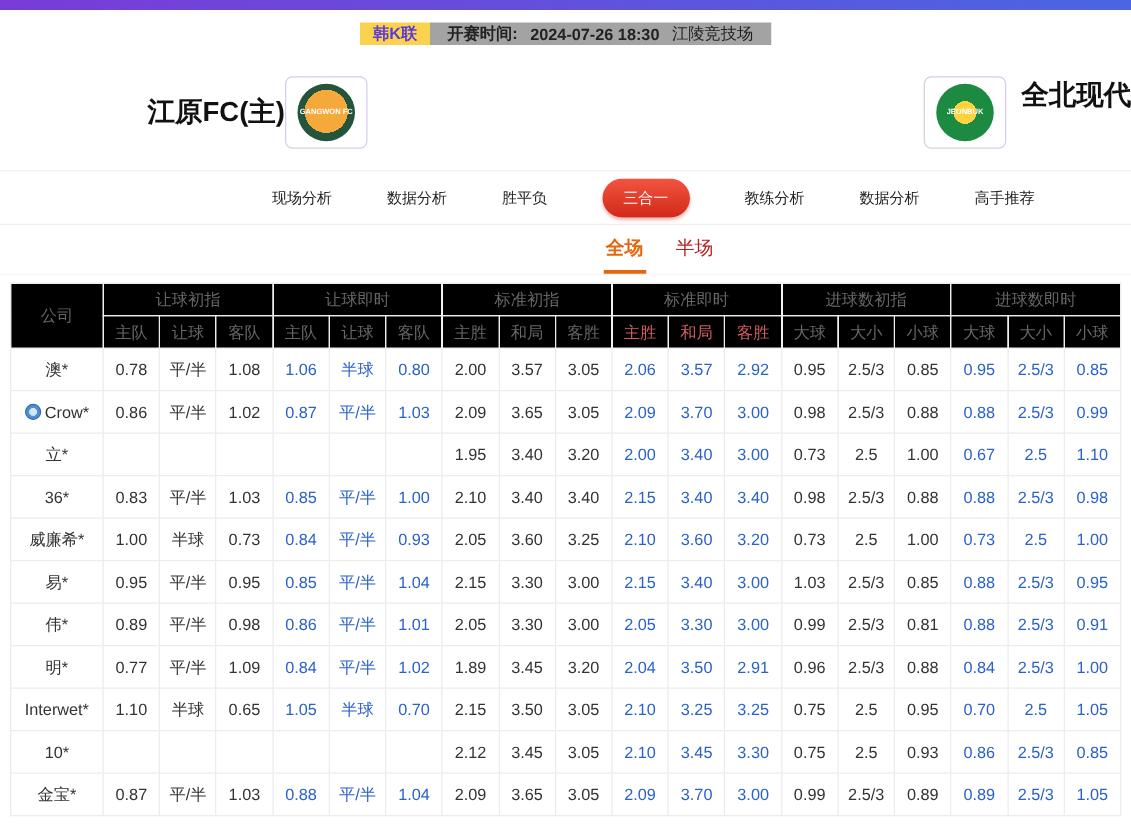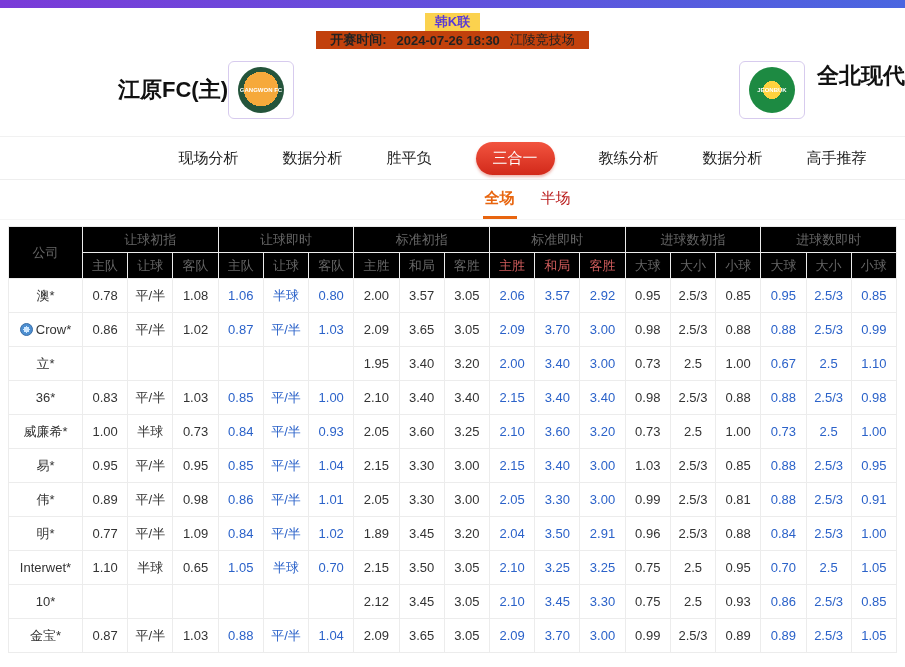--- a/index.html
+++ b/index.html
@@ -5,24 +5,24 @@
   * { box-sizing: border-box; }
   html,body { margin:0; padding:0; }
   body {
     width:905px; height:667px; overflow:hidden;
     background:#fff;
     font-family:"Liberation Sans","DejaVu Sans",sans-serif;
     color:#333;
   }
   .top-strip { height:8px; background:linear-gradient(90deg,#7a3bd8,#4a66e0); }
 
-  .badges-row { display:flex; justify-content:center; align-items:center; margin-top:10px; height:26px;flex-direction:column; }
+  .badges-row { display:flex; justify-content:center; align-items:flex-start; margin-top:10px; height:26px; }
   .league-badge { background:#fbd24e; color:#5b3bd6; font-weight:bold; font-size:13px;
                   display:flex; align-items:center; padding:0 10px; }
-  .kickoff-badge { background:#c2410c; color:#222; font-size:13px;
+  .kickoff-badge { background:#a3a3a3; color:#222; font-size:13px;
                    display:flex; align-items:center; gap:10px; padding:0 14px; }
   .kickoff-label, .kickoff-time { font-weight:bold; }
 
   .match-header { display:flex; align-items:center; height:92px; padding-left:118px; }
   .team-name { font-size:22px; font-weight:bold; color:#111; white-space:nowrap; }
   .logo-box { width:66px; height:58px; border:1px solid #d7cbee; border-radius:6px;
               background:#fff; display:flex; align-items:center; justify-content:center; }
   .home-block { display:flex; align-items:center; }
   .away-block { display:flex; gap:12px; margin-left:auto; }
   .gangwon-logo { width:46px; height:46px; border-radius:50%;
@@ -31,21 +31,21 @@
     color:#fff; font-size:6px; font-weight:bold; text-align:center; line-height:1.1; }
   .jeonbuk-logo { width:46px; height:46px; border-radius:50%;
     background:radial-gradient(circle at 50% 50%, #ffd23f 0 28%, #1d8a42 28% 100%);
     display:flex; align-items:center; justify-content:center;
     color:#fff; font-size:6px; font-weight:bold; text-align:center; line-height:1.1; }
   .countdown { flex:1; text-align:center; font-size:14px; color:#333; white-space:nowrap; }
   .countdown .num { font-size:22px; font-weight:bold; color:#1d4fd7; margin:0 16px; vertical-align:-2px; }
 
   .nav-bar { border-top:1px solid #f1f1f1; border-bottom:1px solid #eee; height:44px;
              display:flex; align-items:center; justify-content:center; gap:44px; padding-left:140px; }
-  .nav-item { font-size:15px; color:#222; cursor:pointer; white-space:nowrap; }
+  .nav-item { font-size:12px; color:#222; cursor:pointer; white-space:nowrap; }
   .nav-item.active { background:linear-gradient(180deg,#f2543f,#d2291a); color:#fff;
                      padding:7px 17px; border-radius:17px; font-weight:normal;
                      box-shadow:0 2px 3px rgba(200,40,20,.35); }
 
   .subtab-bar { display:flex; justify-content:center; gap:22px; padding-left:150px;
                 height:38px; align-items:flex-end; border-bottom:1px solid #f5f5f5; margin-top:2px; }
   .subtab { font-size:15px; color:#b91c1c; padding:0 2px 8px; cursor:pointer; border-bottom:3px solid transparent; }
   .subtab.active { color:#e8650f; font-weight:bold; border-bottom-color:#e8650f; }
 
   table.odds-table { border-collapse:collapse; table-layout:fixed; width:889px; margin:6px 8px 0; }

